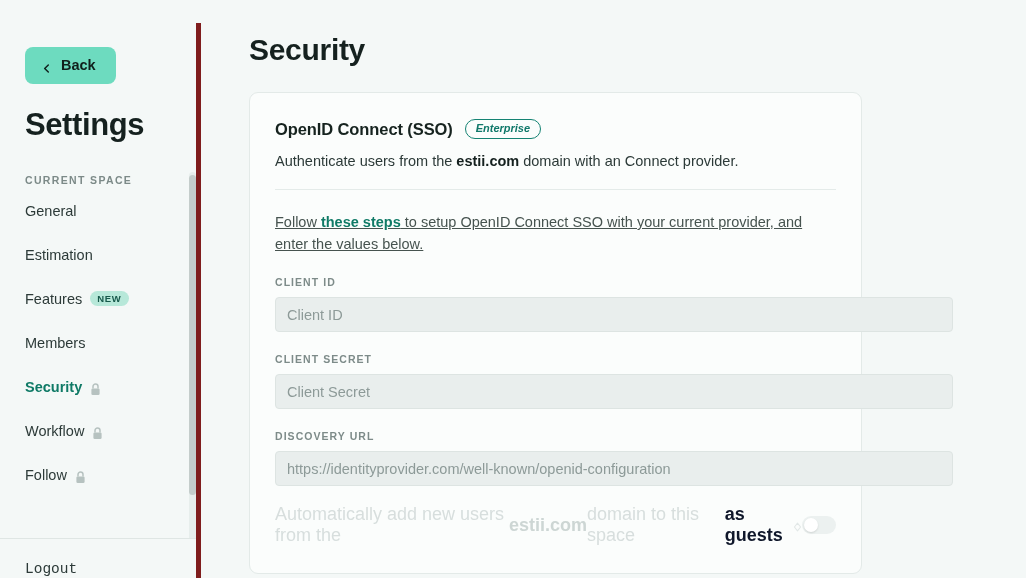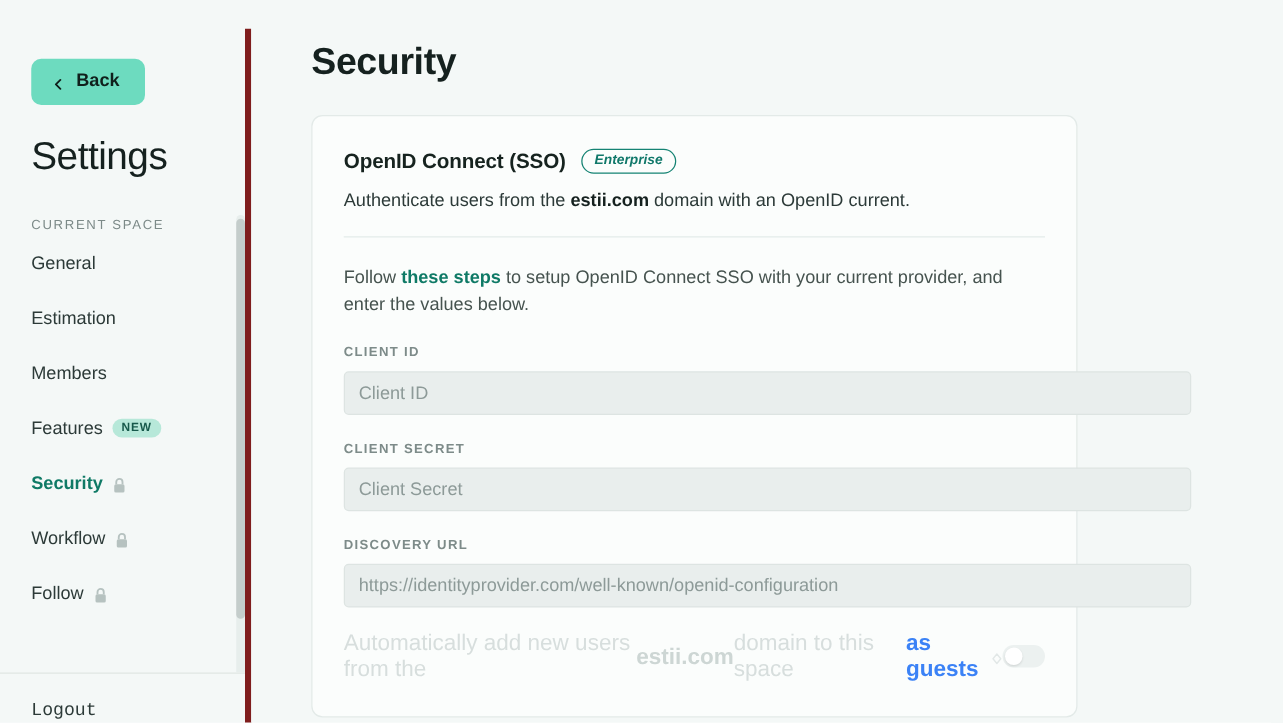--- a/index.html
+++ b/index.html
@@ -59,38 +59,38 @@
   }
   .back-chevron {
     display: block;
     width: 9px;
     height: 9px;
   }
 
   .settings-title {
     margin-top: 24px;
     font-size: 31px;
-    font-weight: 400;
+    font-weight: 700;
     letter-spacing: -0.4px;
     color: #15211f;
     line-height: 1.1;
   }
 
   
   .nav-scroll {
     position: relative;
     flex: 1 1 auto;
     margin-top: 18px;
     padding: 0 0 0 25px;
     overflow: hidden;
   }
 
   .section-label {
     font-size: 10.5px;
-    font-weight: 400;
+    font-weight: 700;
     letter-spacing: 1.35px;
     color: #7c8a88;
     padding-top: 14px;
   }
 
   .nav-list { margin-top: 14px; }
 
   .nav-item {
     display: flex;
     align-items: center;
@@ -221,20 +221,21 @@
     height: 1px;
     background: #e4ebe9;
   }
 
   .card-instr {
     margin-top: 21px;
     font-size: 14.5px;
     color: #46534f;
     line-height: 1.52;
     max-width: 660px;
+    text-decoration: underline;
   }
   .link-steps {
     color: #0f7a66;
     font-weight: 700;
     text-decoration: none;
     cursor: pointer;
   }
 
   .field { margin-top: 21px; }
   .field-label {
@@ -266,21 +267,21 @@
     font-size: 18px;
     color: #d7dedd;
   }
   .auto-add-row b { font-weight: 700; color: #cdd6d4; }
   .auto-add-select {
     display: inline-flex;
     align-items: center;
     gap: 7px;
     margin-left: 9px;
     font-weight: 700;
-    color: #3b82f6;
+    color: #0f172a;
     cursor: pointer;
   }
   .chev-updown { display: block; width: 9px; height: 13px; }
 
   .toggle {
     margin-left: auto;
     position: relative;
     width: 34px;
     height: 18px;
     background: #ecf1f0;
@@ -326,26 +327,26 @@
 
         <div class="nav-item">
           <span>General</span>
         </div>
 
         <div class="nav-item">
           <span>Estimation</span>
         </div>
 
         <div class="nav-item">
-          <span>Members</span>
-        </div>
-
-        <div class="nav-item">
           <span>Features</span>
           <span class="badge-new">NEW</span>
+        </div>
+
+        <div class="nav-item">
+          <span>Members</span>
         </div>
 
         <div class="nav-item active">
           <span>Security</span>
           <span class="lock-icon">
             <svg viewBox="0 0 11 13" width="11" height="13" aria-hidden="true">
               <path d="M3 5.4 V3.6 a2.5 2.5 0 0 1 5 0 V5.4" fill="none" stroke="#b6c2c0" stroke-width="1.5"></path>
               <rect x="1.4" y="5.4" width="8.2" height="6.6" rx="1.3" fill="#b6c2c0"></rect>
             </svg>
           </span>
@@ -387,21 +388,21 @@
 
     <h1 class="page-title">Security</h1>
 
     <section class="card">
 
       <div class="card-head">
         <span class="card-title">OpenID Connect (SSO)</span>
         <span class="badge-enterprise">Enterprise</span>
       </div>
 
-      <p class="card-sub"><span>Authenticate users from the </span><b>estii.com</b><span> domain with an OpenID current.</span></p>
+      <p class="card-sub"><span>Authenticate users from the </span><b>estii.com</b><span> domain with an Connect provider.</span></p>
 
       <div class="card-divider"></div>
 
       <p class="card-instr"><span>Follow </span><a class="link-steps">these steps</a><span> to setup OpenID Connect SSO with your current provider, and enter the values below.</span></p>
 
       <div class="field">
         <div class="field-label">CLIENT ID</div>
         <input class="field-input" type="text" placeholder="Client ID" style="">
       </div>
 

